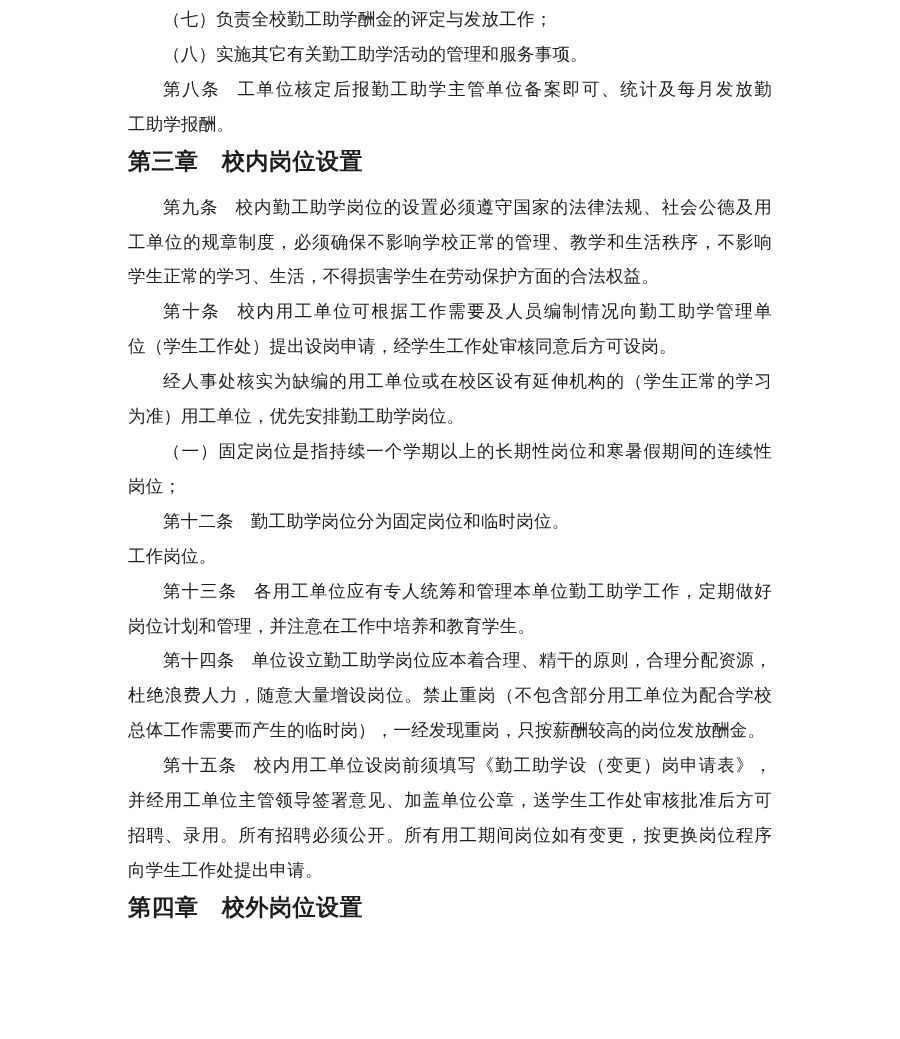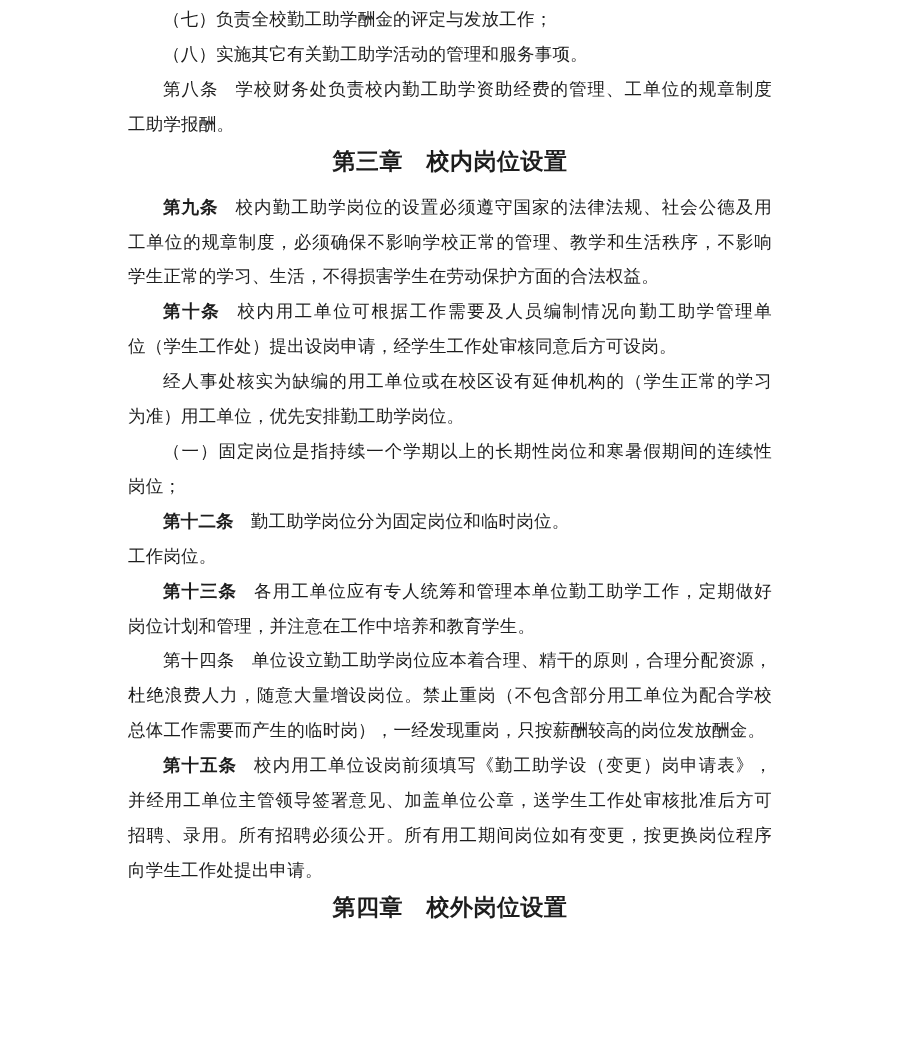--- a/index.html
+++ b/index.html
@@ -21,43 +21,43 @@
     line-height: 34.9px;
     letter-spacing: 0.2px;
     text-align: justify;
     text-align-last: justify;
   }
   .line.last {
     text-align-last: left;
   }
   .line.ind { text-indent: 35px; }
   .art { margin-right: 17px; }
-  .art.b { font-weight: 700; margin-top: 32px; }
+  .art.b { font-weight: 400; margin-top: 32px; }
   .heading {
     font-size: 23px;
     font-weight: 700;
-    text-align: center;
+    text-align: left;
     line-height: 36px;
     margin: 2px 0 10px 0;
     letter-spacing: 0.5px;
   }
 </style>
 </head>
 <body>
 
 <div class="page">
   <div class="doc" id="doc-root">
       <div class="para">
         <div class="line last ind">（七）负责全校勤工助学酬金的评定与发放工作；</div>
       </div>
       <div class="para">
         <div class="line last ind">（八）实施其它有关勤工助学活动的管理和服务事项。</div>
       </div>
       <div class="para">
-        <div class="line ind"><span class="art">第八条</span><span>学校财务处负责校内勤工助学资助经费的管理、工单位的规章制度</span></div>
+        <div class="line ind"><span class="art">第八条</span><span>工单位核定后报勤工助学主管单位备案即可、统计及每月发放勤</span></div>
         <div class="line last">工助学报酬。</div>
       </div>
       <div class="heading">第三章　校内岗位设置</div>
       <div class="para">
         <div class="line ind"><span class="art b">第九条</span><span>校内勤工助学岗位的设置必须遵守国家的法律法规、社会公德及用</span></div>
         <div class="line">工单位的规章制度，必须确保不影响学校正常的管理、教学和生活秩序，不影响</div>
         <div class="line last">学生正常的学习、生活，不得损害学生在劳动保护方面的合法权益。</div>
       </div>
       <div class="para">
         <div class="line ind"><span class="art b">第十条</span><span>校内用工单位可根据工作需要及人员编制情况向勤工助学管理单</span></div>

